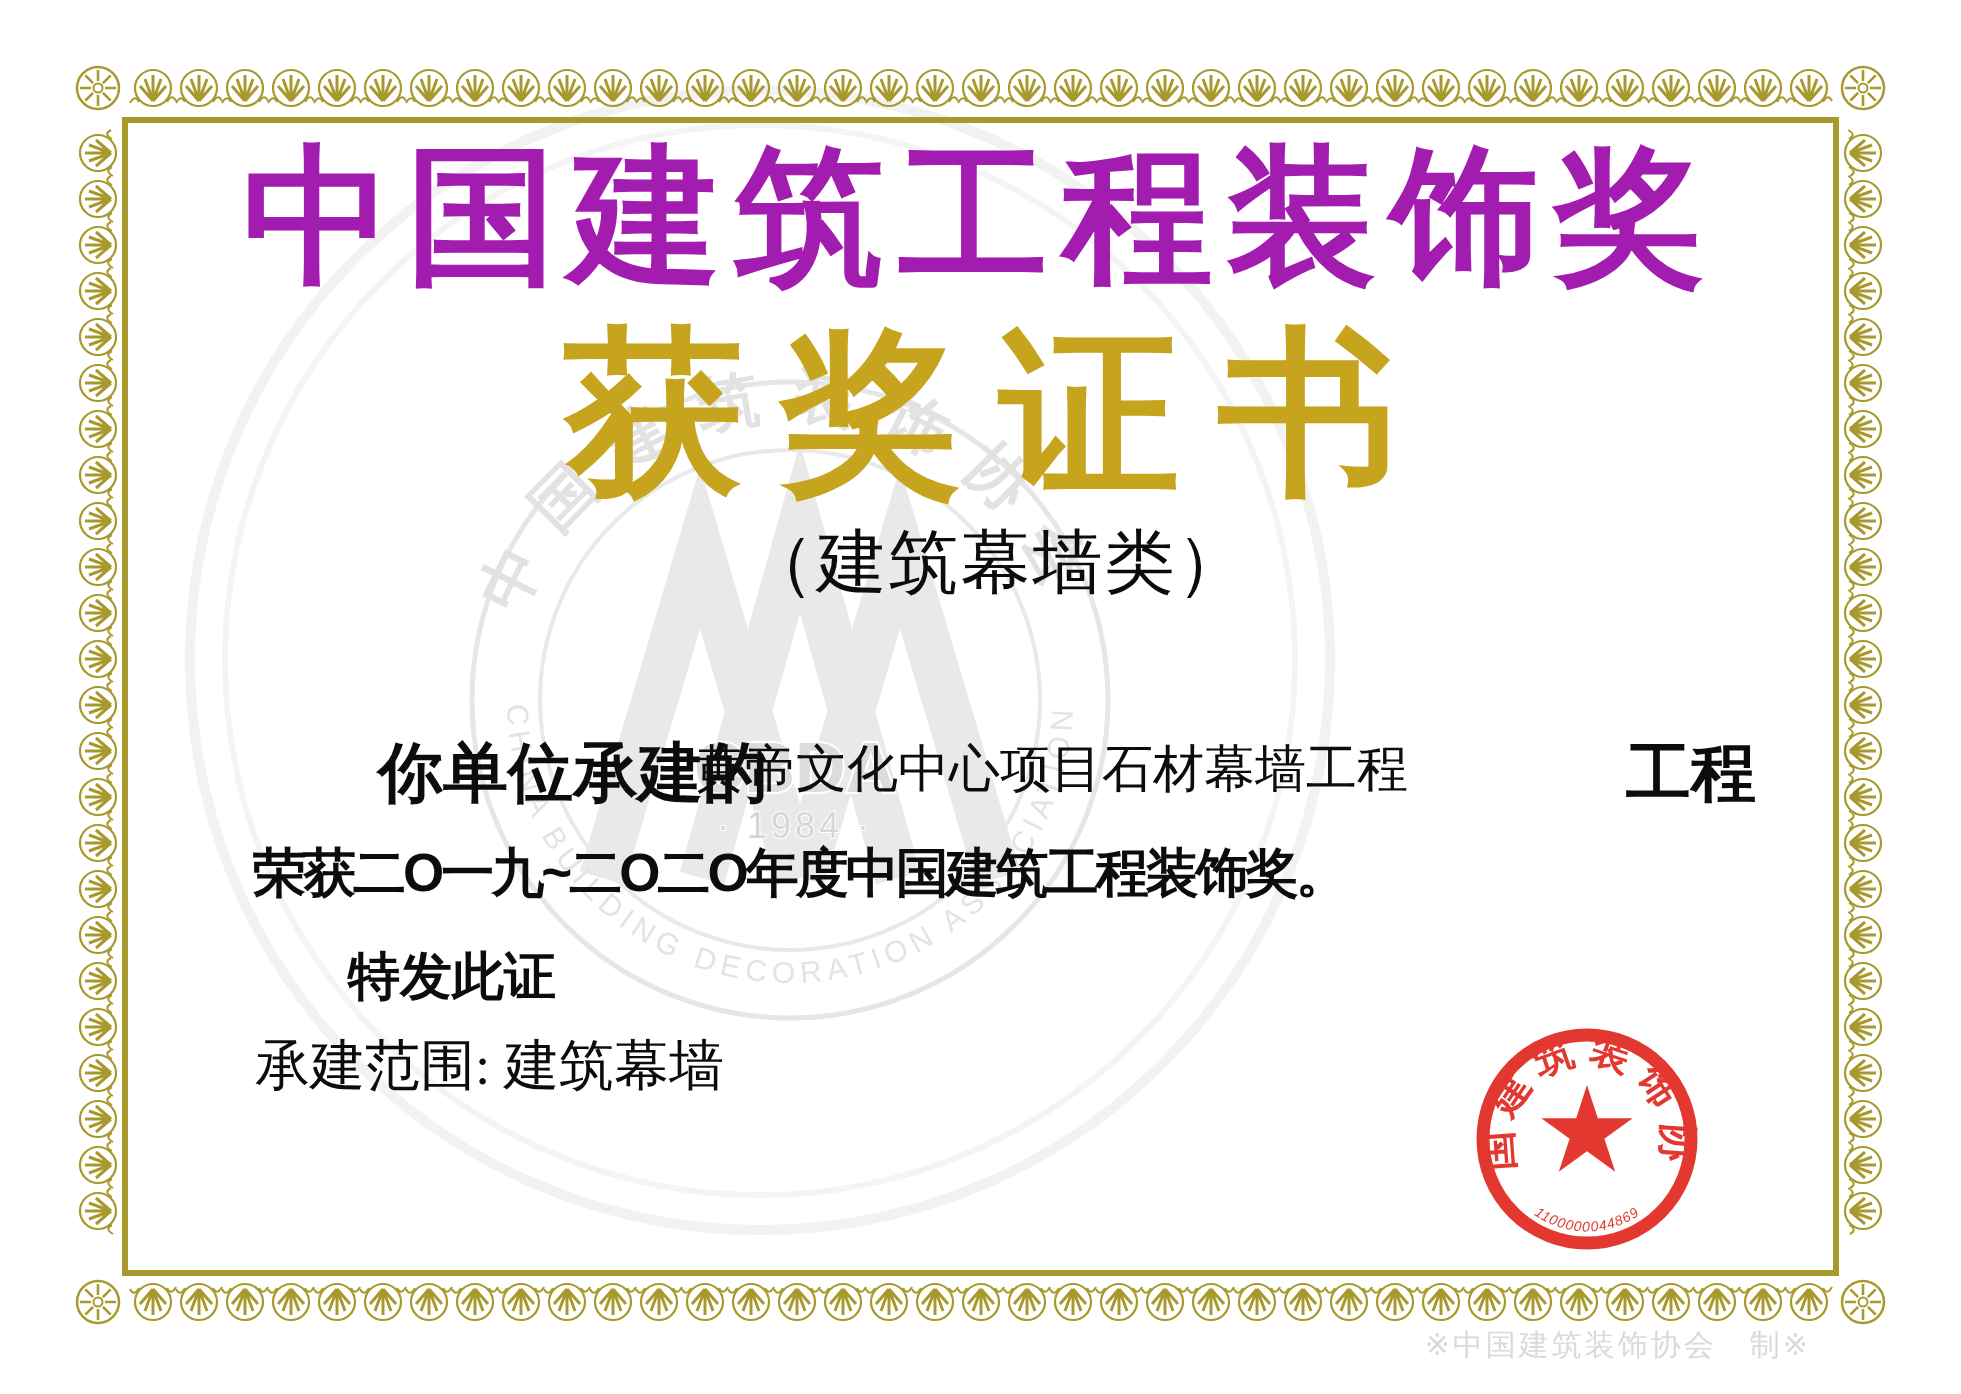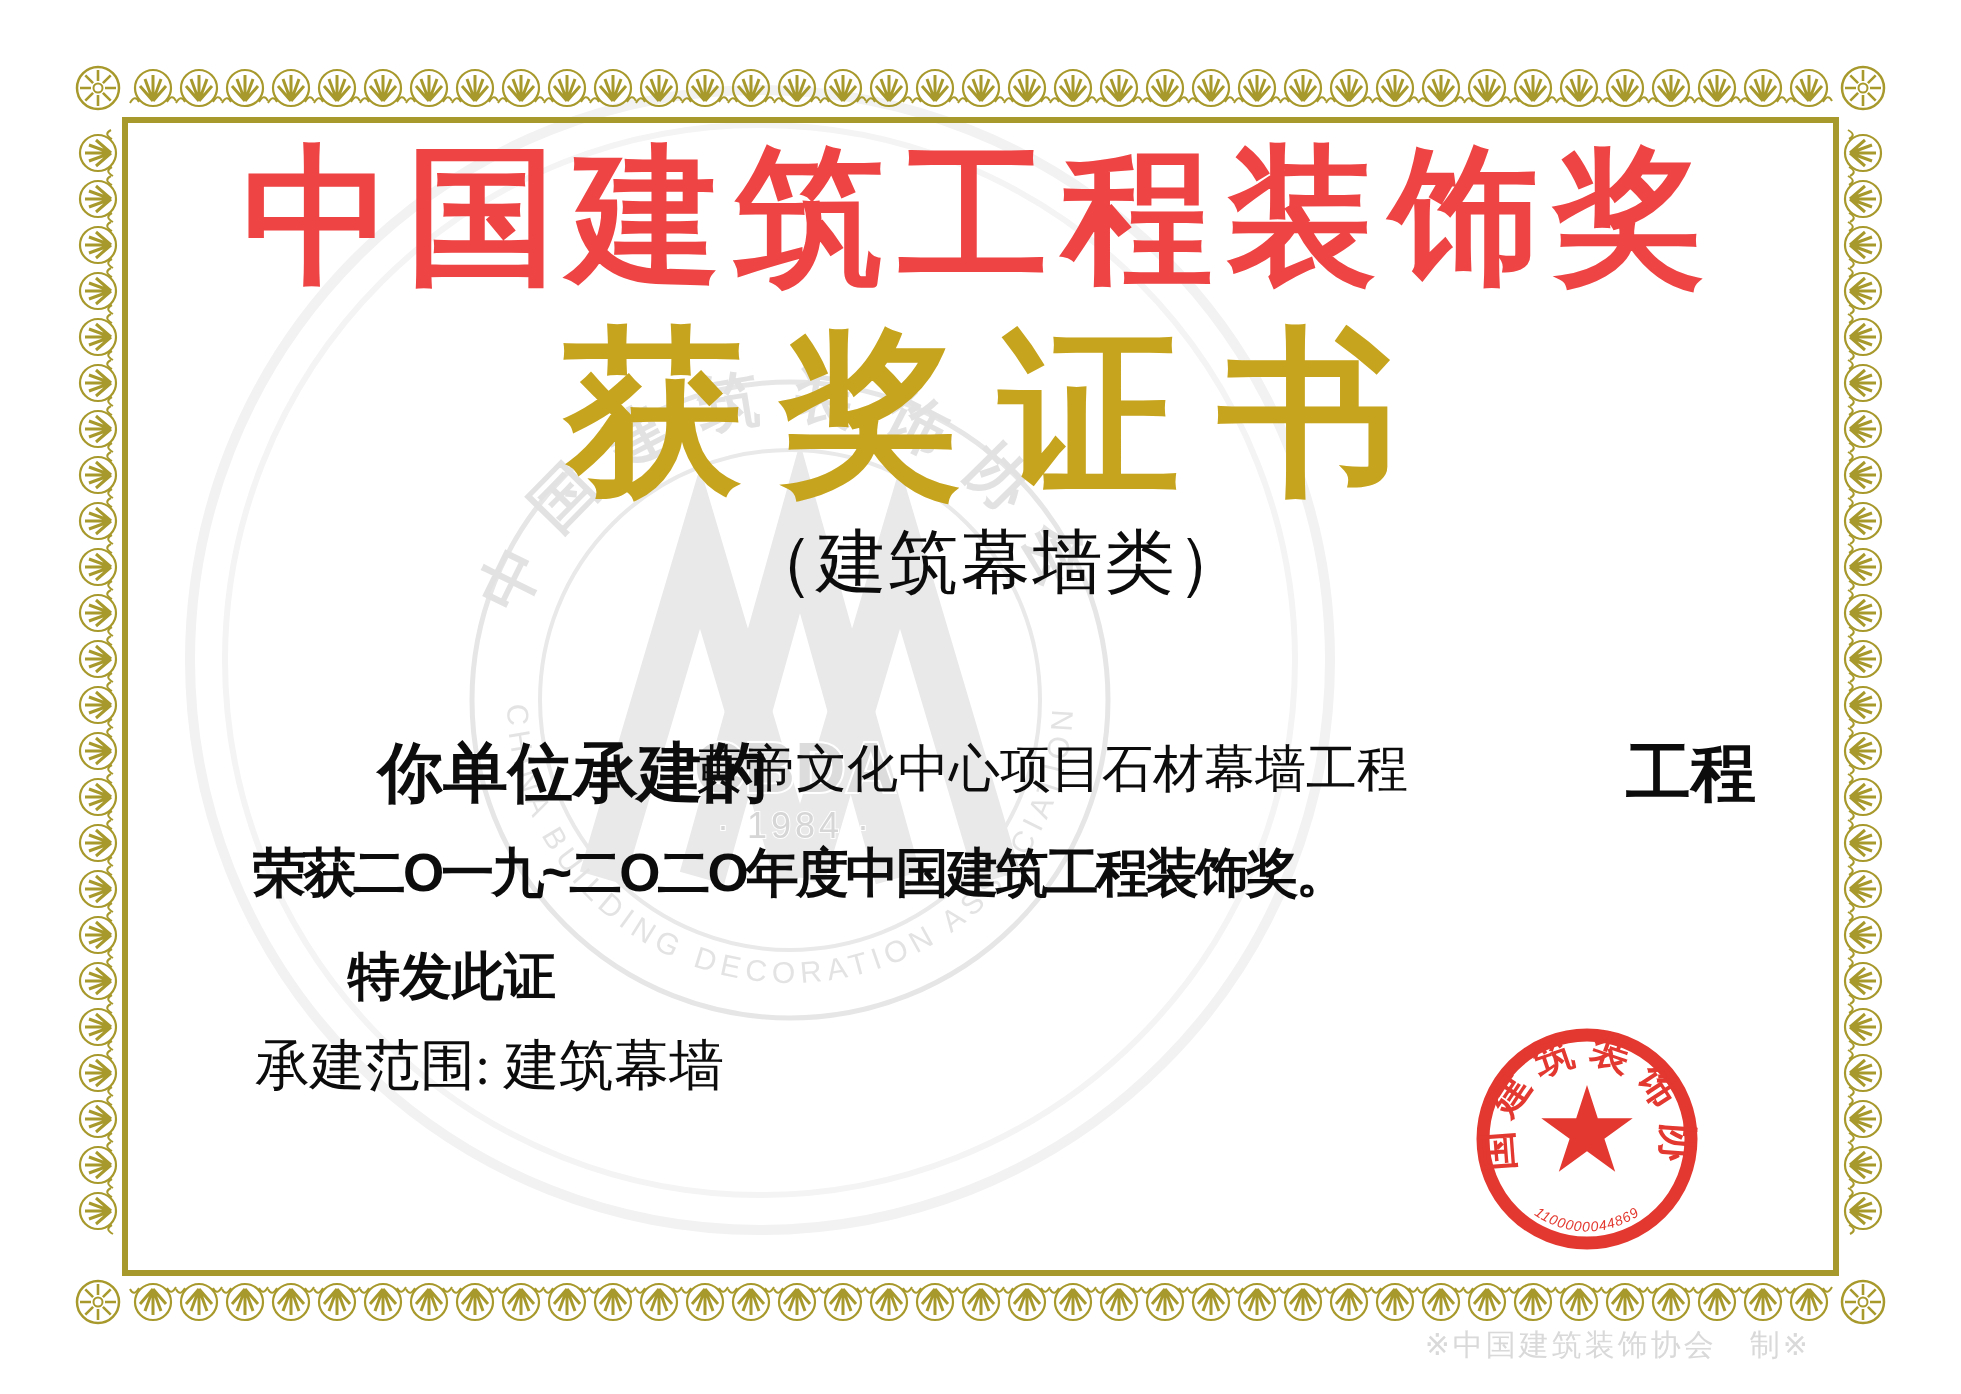--- a/index.html
+++ b/index.html
@@ -4,21 +4,21 @@
 <style>
   html,body{margin:0;padding:0;background:#ffffff;}
   .cert{position:relative;width:1961px;height:1394px;background:#ffffff;overflow:hidden;
         font-family:"Liberation Serif","DejaVu Serif",serif;}
   .layer{position:absolute;left:0;top:0;width:1961px;height:1394px;}
   .wm{z-index:0;}
   .bord{z-index:1;}
   .sealsvg{z-index:2;}
   .t{position:absolute;z-index:3;white-space:nowrap;color:#0c0c0c;line-height:1;}
   .title{left:0;width:100%;top:142px;text-align:center;font-size:150px;font-weight:bold;
-         color:#ef4444;letter-spacing:14px;font-family:"Liberation Serif","DejaVu Serif",serif;}
+         color:#a21caf;letter-spacing:14px;font-family:"Liberation Serif","DejaVu Serif",serif;}
   .awardname{left:0;width:100%;top:322px;text-align:center;font-size:180px;font-weight:bold;
          color:#c7a41d;letter-spacing:38px;text-indent:38px;
          font-family:"DejaVu Serif","Liberation Serif",serif;}
   .category{left:16px;width:100%;top:528px;text-align:center;font-size:70px;letter-spacing:2px;}
   .company{left:255px;top:624px;font-size:53px;letter-spacing:1px;}
   .bodyline{top:740px;font-size:65px;margin-left:20px;}
   .prefix{left:358px;font-weight:bold;font-family:"Liberation Sans","DejaVu Sans",sans-serif;}
   .project{left:694px;top:744px;font-size:51px;}
   .suffix{left:1606px;font-weight:bold;font-family:"Liberation Sans","DejaVu Sans",sans-serif;}
   .awardline{left:253px;top:846px;font-size:53px;font-weight:bold;letter-spacing:-3px;

